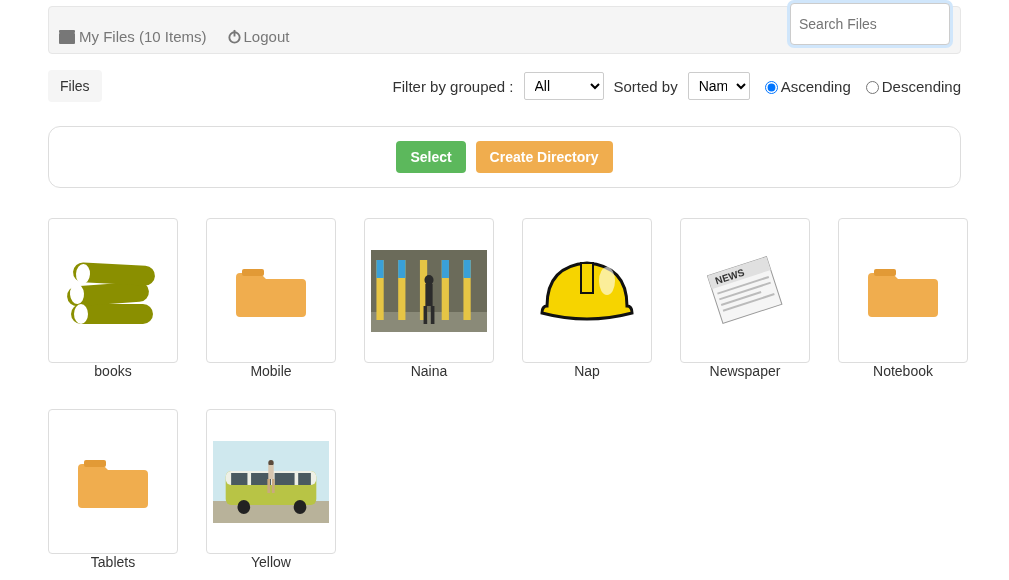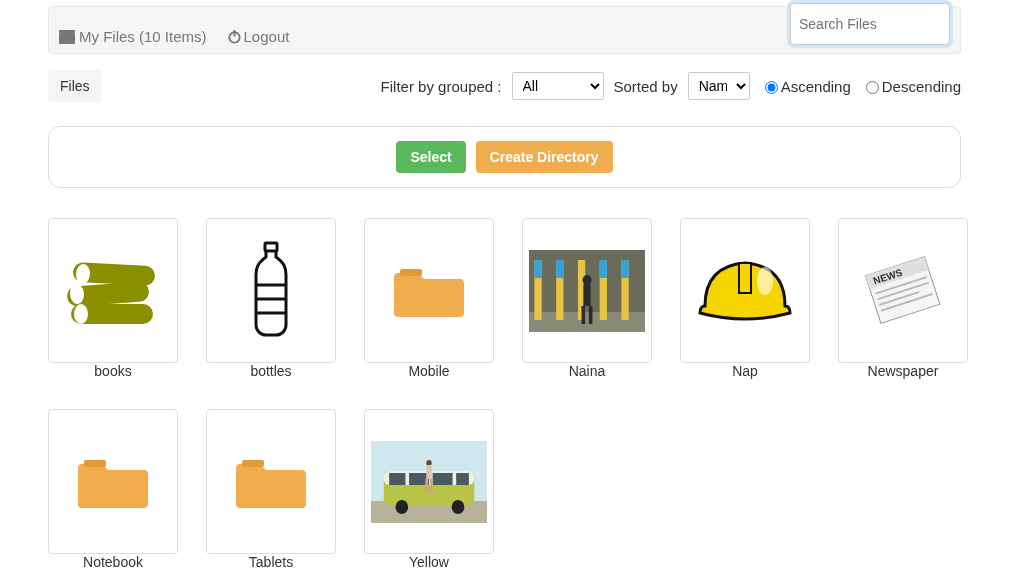--- a/index.html
+++ b/index.html
@@ -79,21 +79,21 @@
     color: #333;
   }
   .sel {
     height: 28px;
     border: 1px solid #ccc;
     background: #fff;
     font-size: 14px;
     padding: 2px 6px;
     border-radius: 2px;
   }
-  .sel-all { width: 92px; }
+  .sel-all { width: 80px; }
   .sel-name { width: 62px; }
   .radio-lbl {
     display: inline-flex;
     align-items: center;
     font-size: 15px;
   }
   .toolbar-panel {
     border: 1px solid #ddd;
     border-radius: 12px;
     padding: 14px;
@@ -212,36 +212,20 @@
     <ellipse cx="14" cy="48" rx="7" ry="10" fill="#fff" transform="rotate(-4 14 48)"></ellipse>
     <ellipse cx="20" cy="28" rx="7" ry="10" fill="#fff" transform="rotate(3 20 28)"></ellipse>
   </svg>
 </div>
         </div>
         <div class="tile-label">books</div>
       </div>
       <div class="tile">
         <div class="tile-card">
           <div class="thumb">
-  <svg class="svgbox" width="50" height="100" viewBox="0 0 50 100">
-    <g fill="none" stroke="#111" stroke-width="3" stroke-linejoin="round">
-      <rect x="19" y="2" width="12" height="8" rx="1"></rect>
-      <path d="M20 10 v6 c-8 6 -10 10 -10 18 v50 a10 10 0 0 0 10 10 h10 a10 10 0 0 0 10 -10 v-50 c0 -8 -2 -12 -10 -18 v-6"></path>
-      <line x1="10" y1="44" x2="40" y2="44"></line>
-      <line x1="10" y1="58" x2="40" y2="58"></line>
-      <line x1="10" y1="72" x2="40" y2="72"></line>
-    </g>
-  </svg>
-</div>
-        </div>
-        <div class="tile-label">bottles</div>
-      </div>
-      <div class="tile">
-        <div class="tile-card">
-          <div class="thumb">
   <svg class="svgbox" width="70" height="55" viewBox="0 0 70 55">
     <path d="M4 10 h20 l6 6 h36 a4 4 0 0 1 4 4 v30 a4 4 0 0 1 -4 4 H4 a4 4 0 0 1 -4 -4 V14 a4 4 0 0 1 4 -4 z" fill="#f0ad4e"></path>
     <rect x="6" y="6" width="22" height="7" rx="2" fill="#e29a36"></rect>
   </svg>
 </div>
         </div>
         <div class="tile-label">Mobile</div>
       </div>
       <div class="tile">
         <div class="tile-card">

